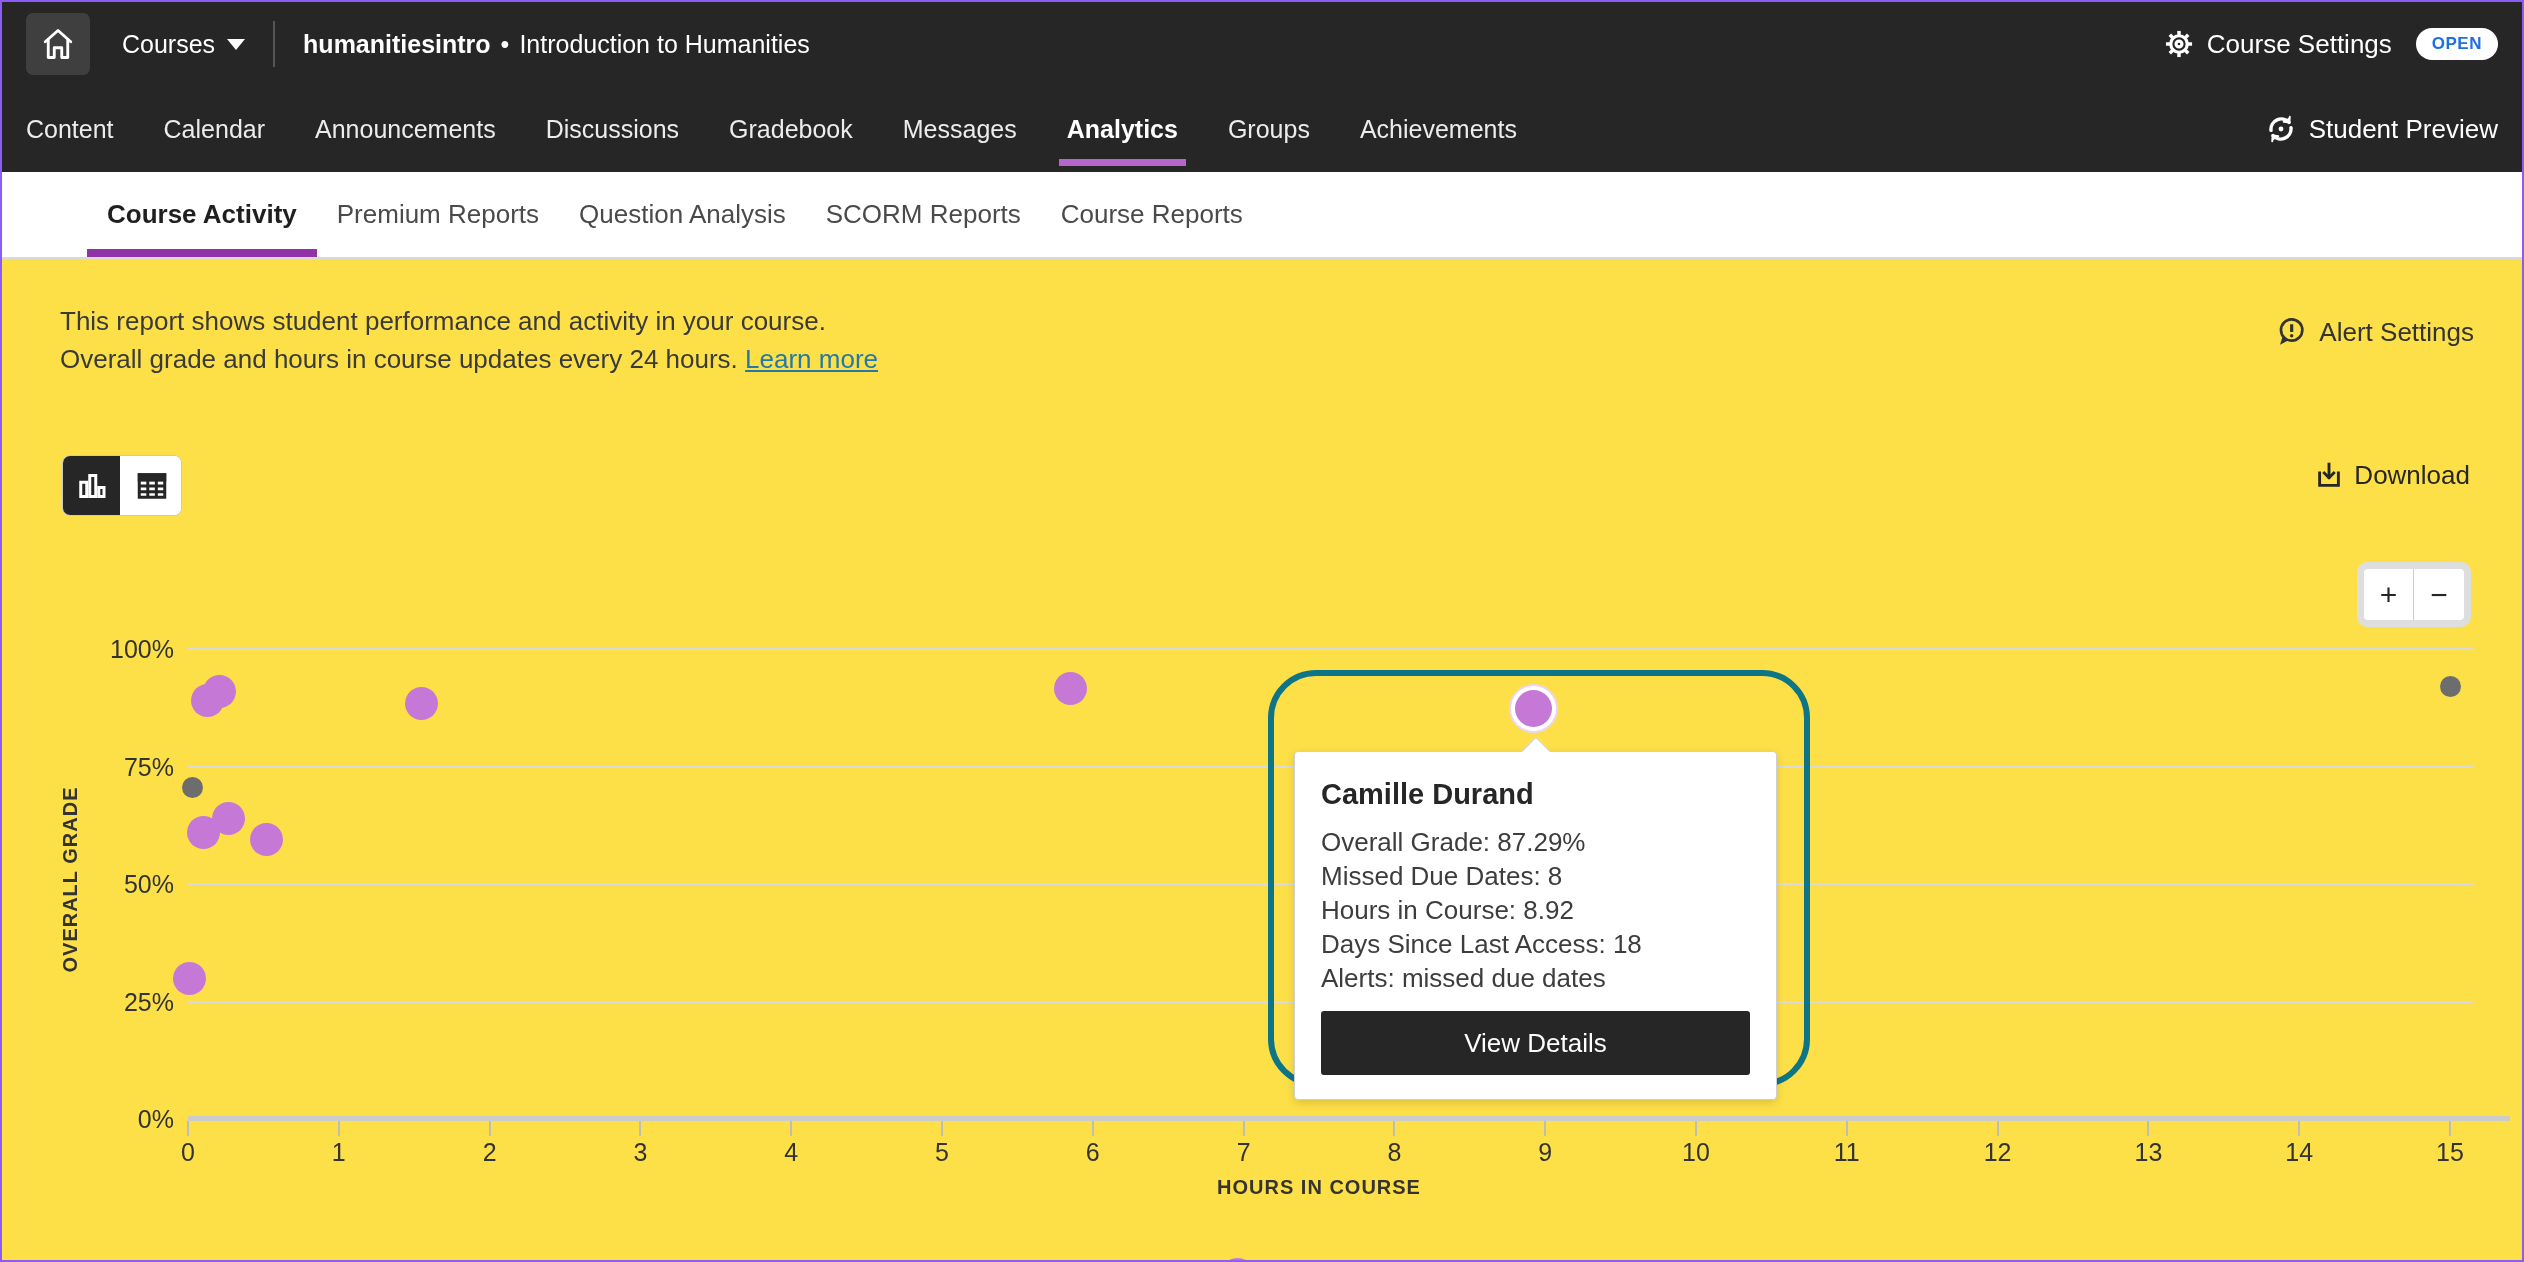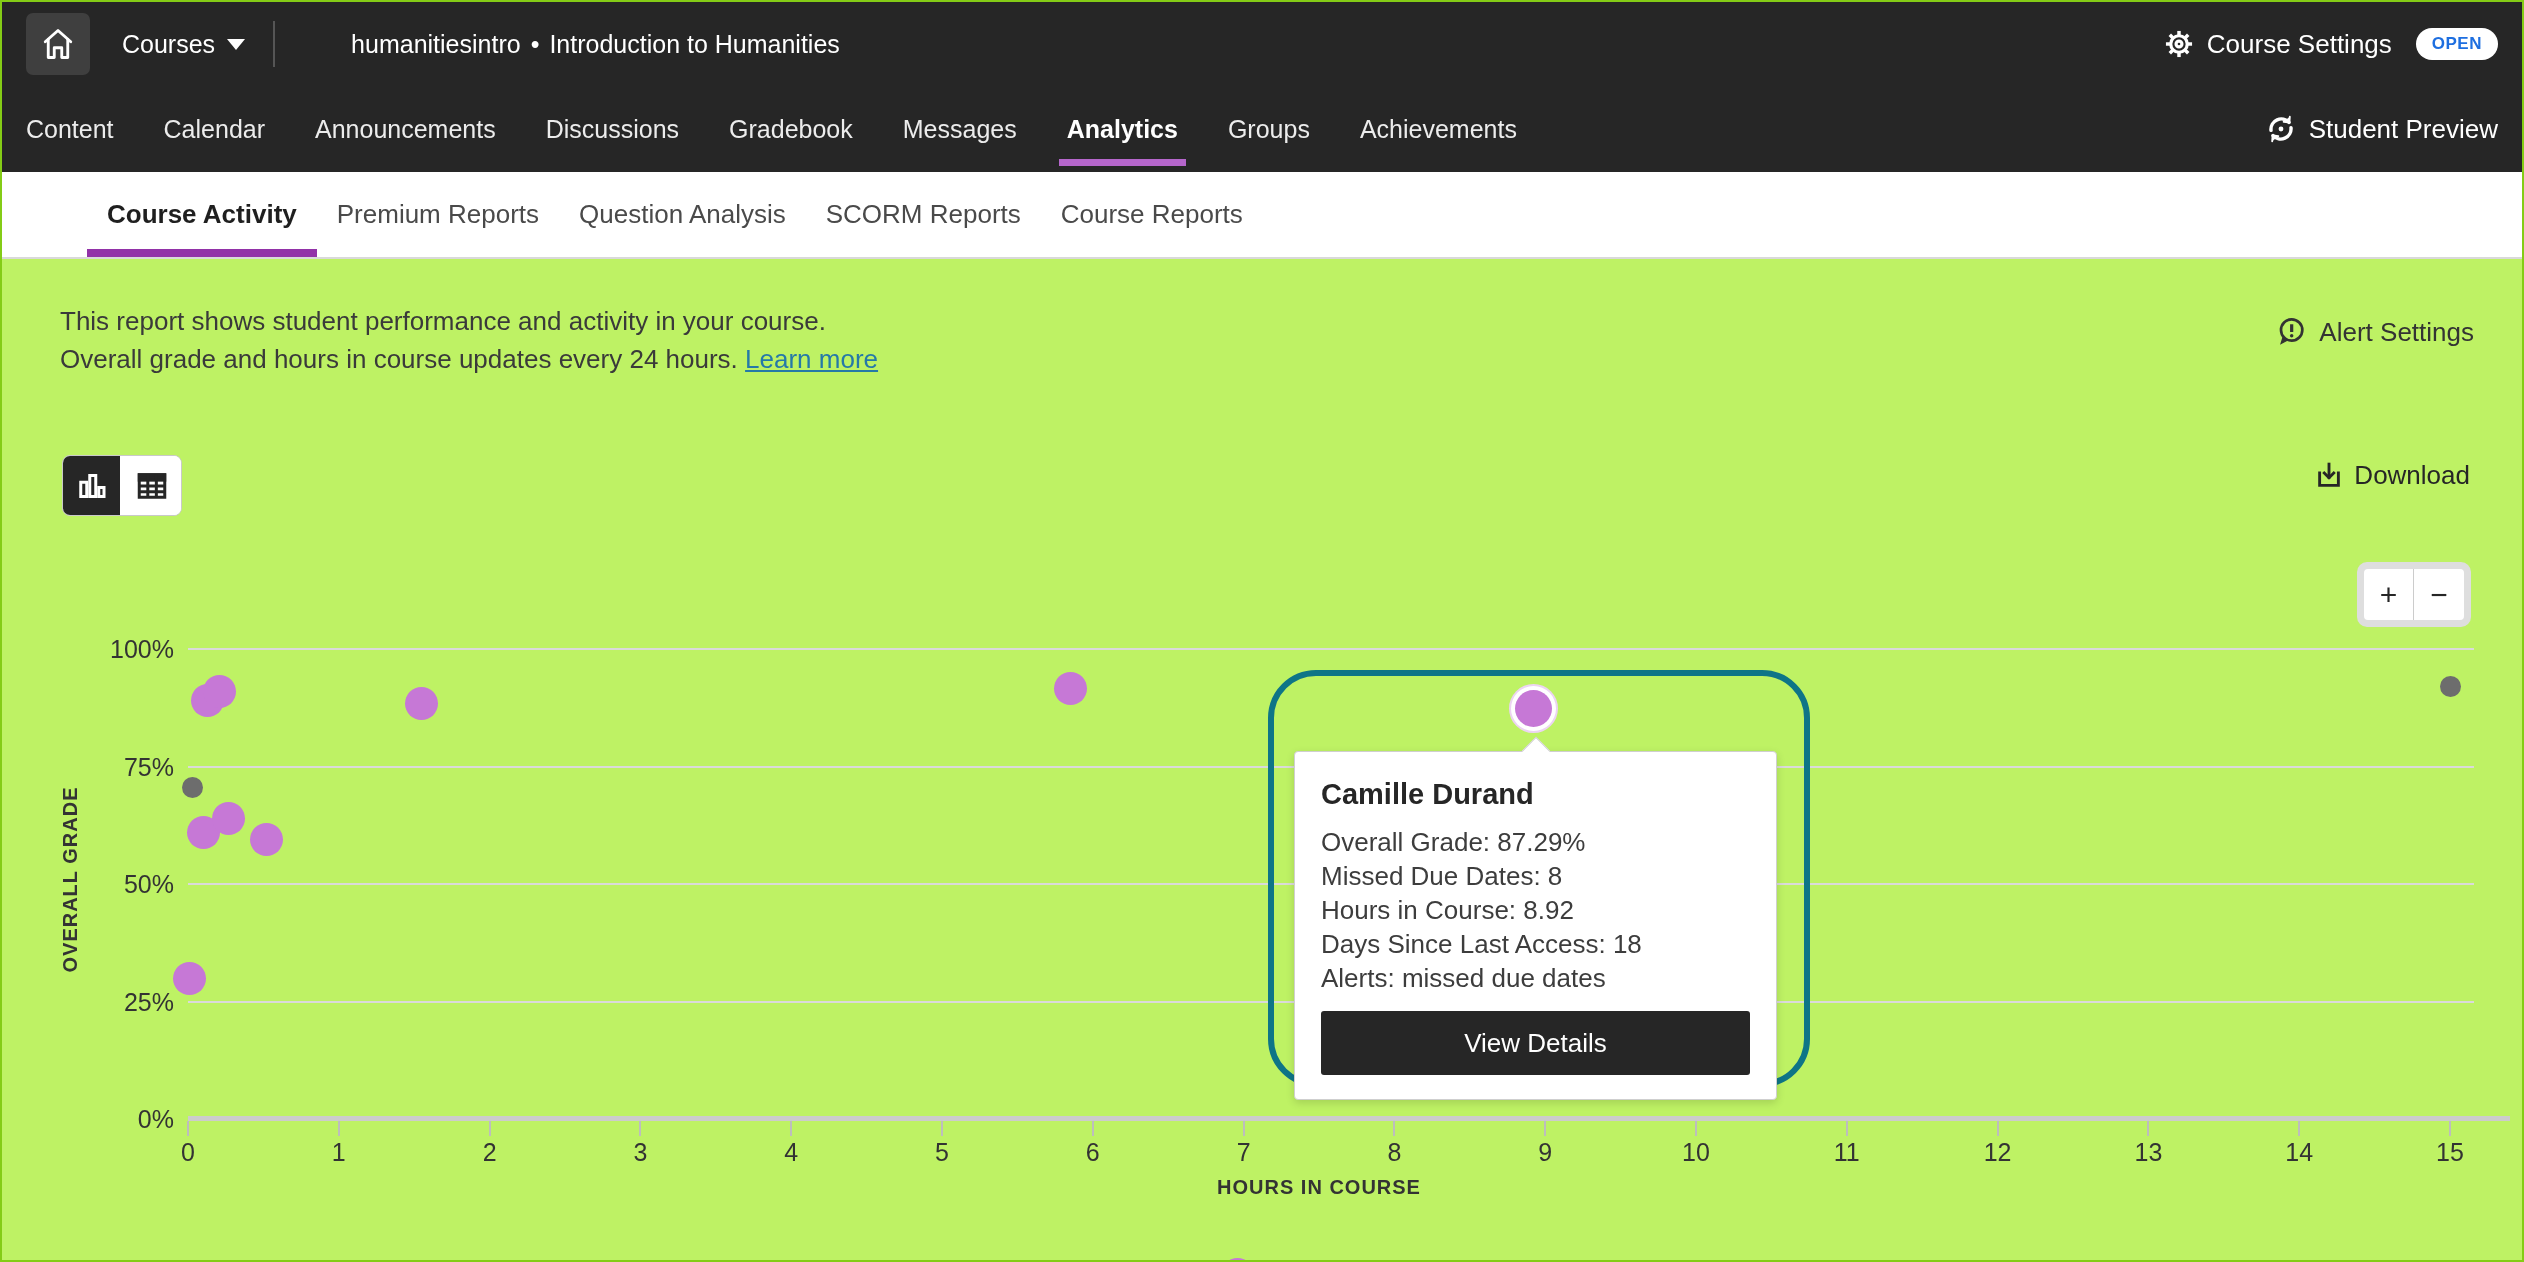--- a/index.html
+++ b/index.html
@@ -1,27 +1,27 @@
 <!DOCTYPE html>
 <html style="--nav-underline: #b566cb; --subnav-underline: #9232a8; --teal: #0e7587; --link: #2579a8; --open-blue: #1e6fe0; --btn-dark: #262626;"><head>
 <meta charset="utf-8">
 <style>
   * { margin:0; padding:0; box-sizing:border-box; }
   html,body { width:2524px; height:1262px; }
   body { font-family:"Liberation Sans", sans-serif; background:#fff; }
-  .frame { position:relative; width:2524px; height:1262px; border:2px solid #84cc16; overflow:hidden; background:#bef264; }
+  .frame { position:relative; width:2524px; height:1262px; border:2px solid #8b5cf6; overflow:hidden; background:#fde047; }
 
   
   .topbar { height:84px; background:#262626; display:flex; align-items:center; padding:0 24px 0 24px; color:#fff; }
   .home-btn { width:64px; height:62px; background:#3f3f3f; border:none; border-radius:7px; display:flex; align-items:center; justify-content:center; cursor:pointer; }
   .courses-btn { display:flex; align-items:center; gap:12px; background:none; border:none; color:#fff; font-size:25px; margin-left:32px; cursor:pointer; font-family:inherit; }
   .caret-down { width:0; height:0; border-left:9px solid transparent; border-right:9px solid transparent; border-top:11px solid #fff; }
   .topbar-divider { width:2px; height:46px; background:#555; margin:0 28px; }
   .course-crumb { font-size:25px; display:flex; align-items:center; gap:10px; white-space:nowrap; }
-  .course-crumb .cid { font-weight:normal;margin-left:48px; }
+  .course-crumb .cid { font-weight:bold; }
   .topbar-right { margin-left:auto; display:flex; align-items:center; gap:16px; }
   .course-settings { display:flex; align-items:center; gap:12px; background:none; border:none; color:#fff; font-size:26px; cursor:pointer; font-family:inherit; }
   .open-badge { background:#fff; color:var(--open-blue,#1e6fe0); font-weight:bold; font-size:17px; letter-spacing:.5px; border:none; border-radius:16px; padding:6px 16px; margin-left:8px; cursor:pointer; font-family:inherit; }
 
   
   .mainnav { height:86px; background:#262626; display:flex; align-items:center; padding:0 24px 0 24px; }
   .mainnav .tabs { display:flex; gap:50px; height:100%; align-items:center; }
   .mainnav a { position:relative; color:#ececec; text-decoration:none; font-size:25px; height:100%; display:flex; align-items:center; cursor:pointer; }
   .mainnav a.active { color:#fff; font-weight:bold; }
   .mainnav a.active::after { content:""; position:absolute; left:-8px; right:-8px; bottom:6px; height:7px; background:var(--nav-underline,#b566cb); }

